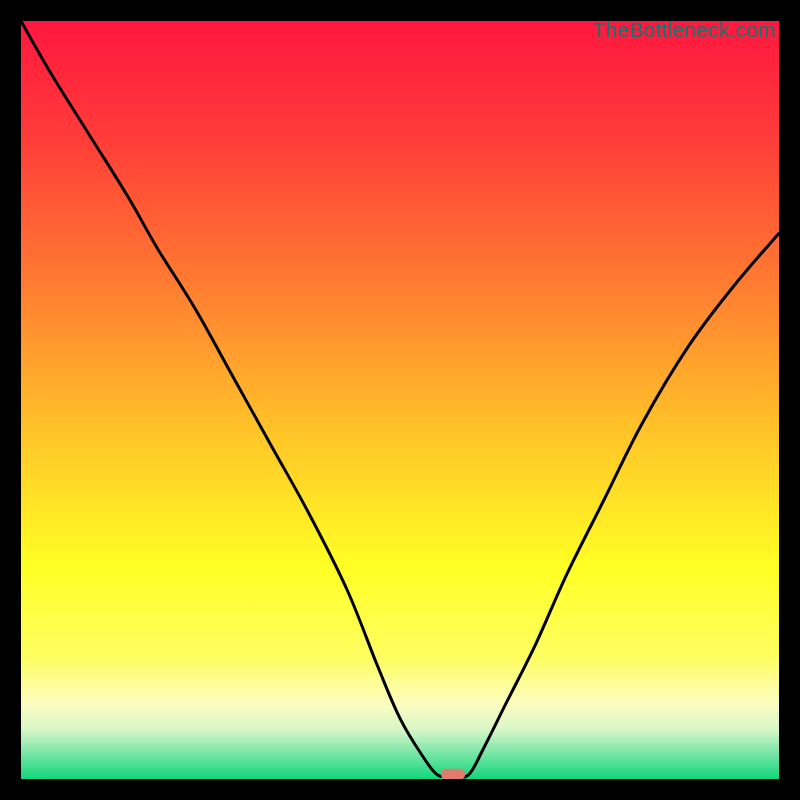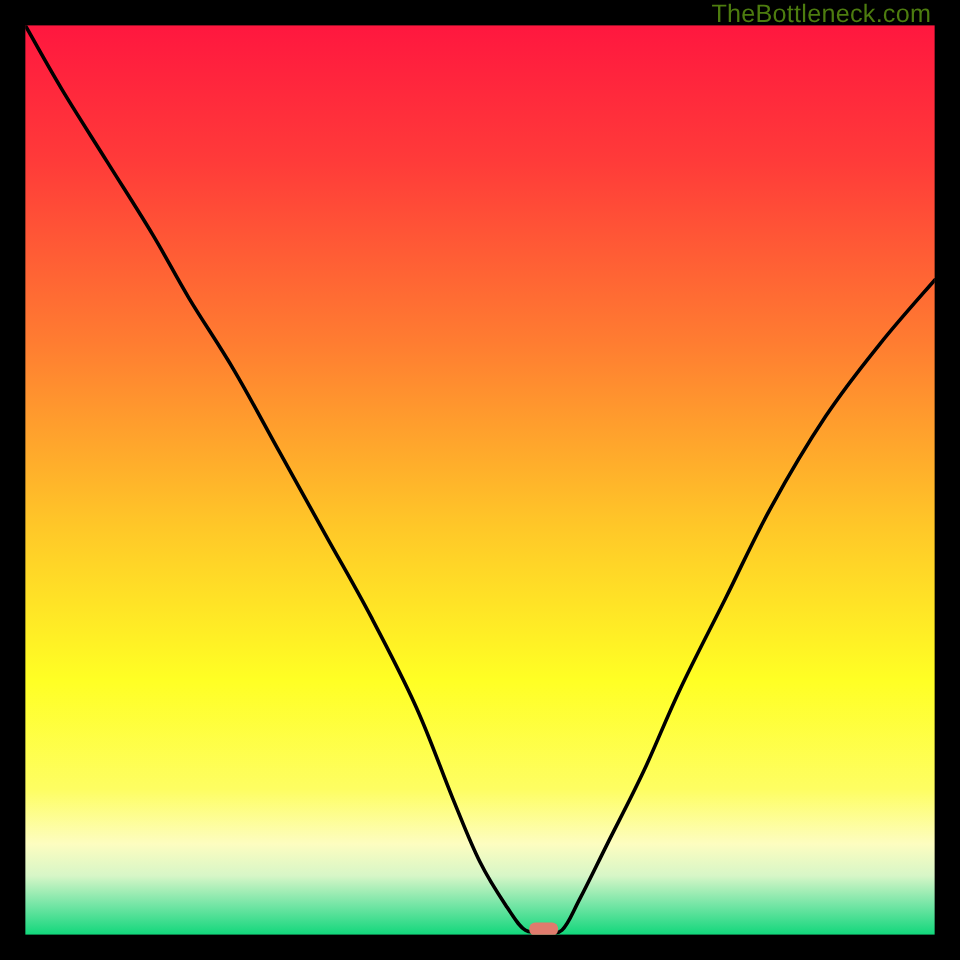--- a/index.html
+++ b/index.html
@@ -21,23 +21,23 @@
   }
   .plot {
     position: absolute;
     left: 0;
     top: 0;
     width: 758px;
     height: 758px;
   }
   .watermark {
     position: absolute;
-    top: 0;
+    top: 18px;
     right: 24px;
-    color: #4d7c0f;
+    color: #0f766e;
     font-size: 21px;
     font-weight: 500;
     letter-spacing: 0.2px;
   }
 </style>
 </head>
 <body>
 
 <div class="frame">
   <svg class="plot" viewBox="0 0 758 758" preserveAspectRatio="none">

